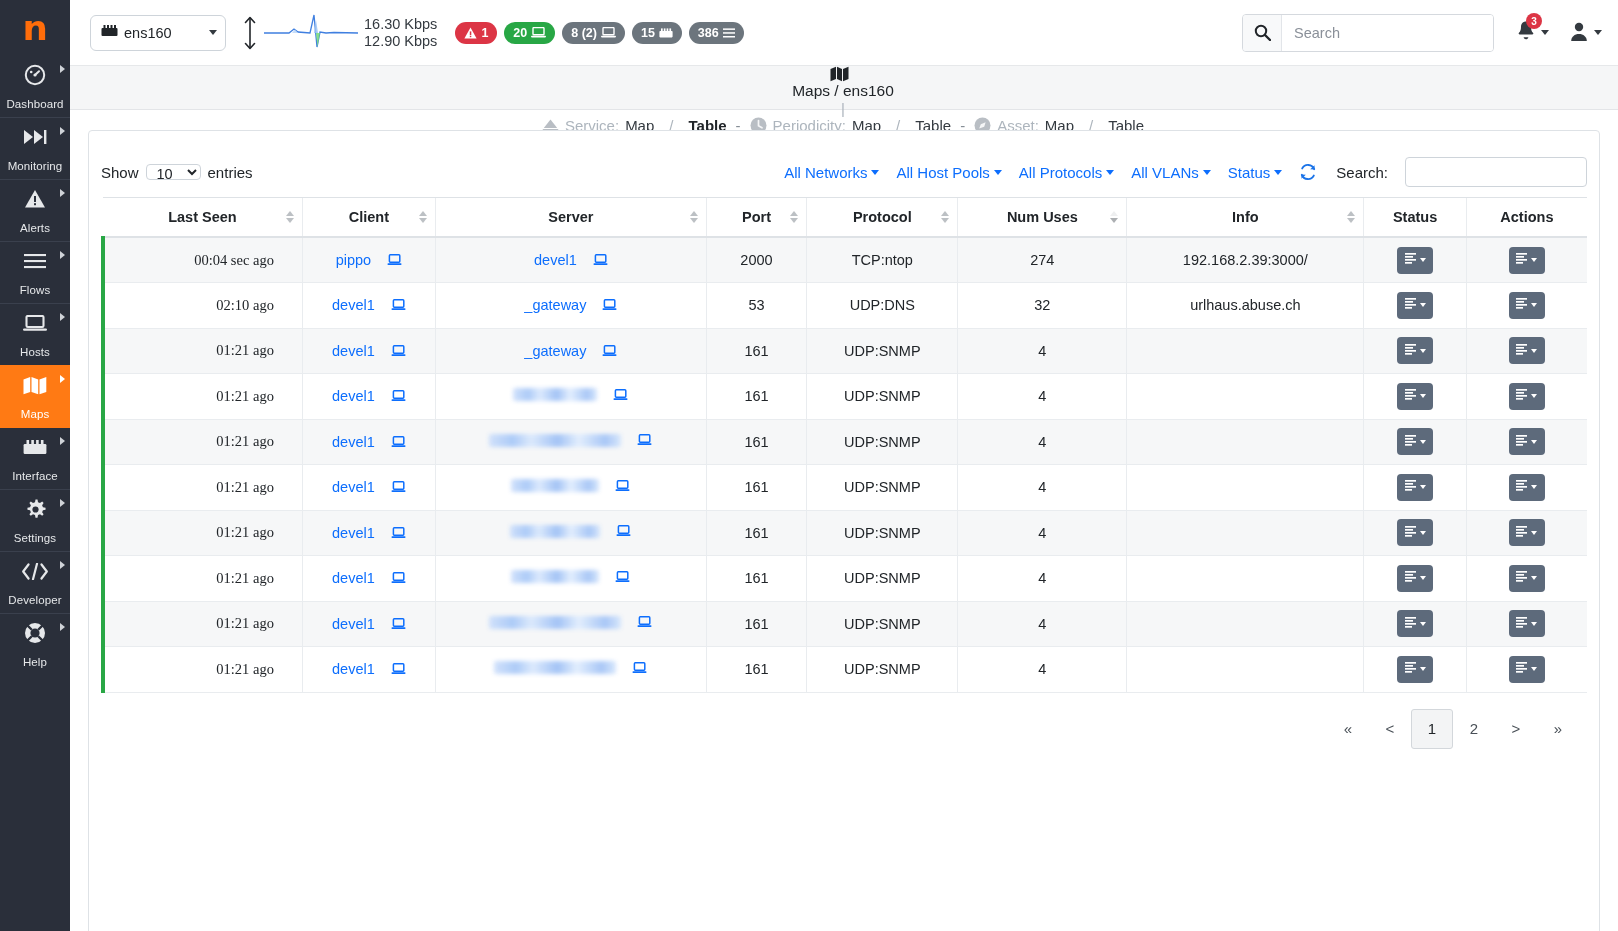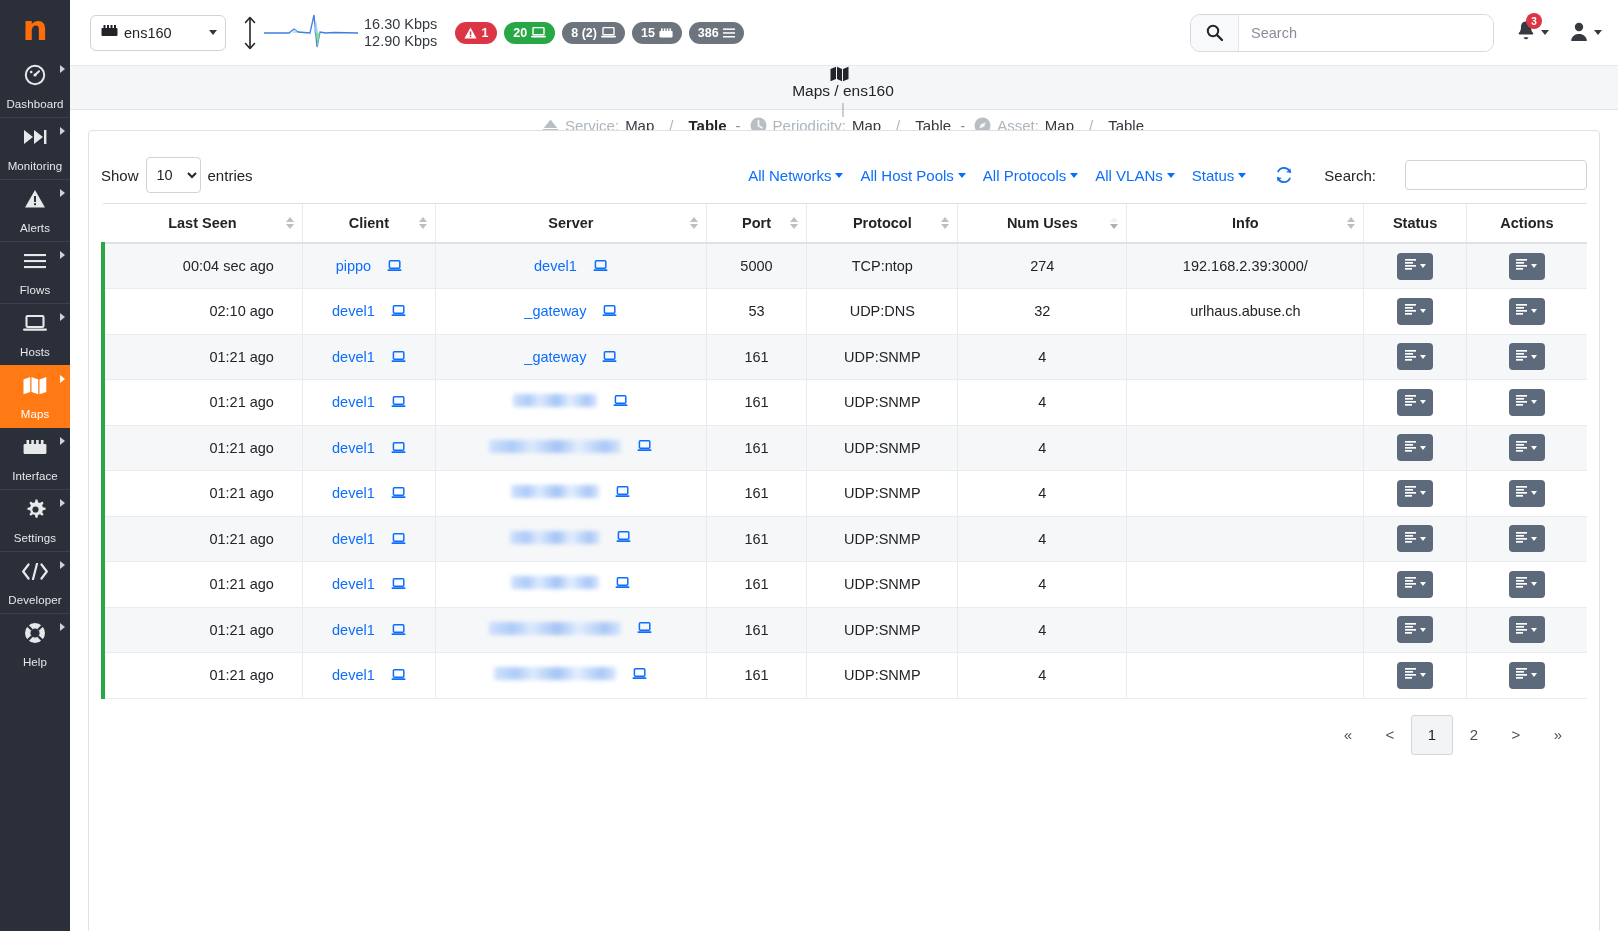--- a/index.html
+++ b/index.html
@@ -76,22 +76,22 @@
   .badge {
     height: 22px; border-radius: 11px; padding: 0 9px; display: flex;
     align-items: center; gap: 4px; color: #fff; font-size: 12.5px; font-weight: 700;
     cursor: pointer; white-space: nowrap;
   }
   .badge.red { background: #dc3545; }
   .badge.green { background: #28a745; }
   .badge.gray { background: #6c757d; }
   .topbar-spacer { flex: 1; }
   .search-wrap {
-    display: flex; align-items: center; height: 38px; width: 304px;
-    border: 1px solid #d5d9de; border-radius: 10px; overflow: hidden; background: #fff;
+    display: flex; align-items: center; height: 38px; width: 252px;
+    border: 1px solid #d5d9de; border-radius: 4px; overflow: hidden; background: #fff;
   }
   .search-btn {
     width: 48px; height: 100%; display: flex; align-items: center; justify-content: center;
     background: #f8f9fa; border-right: 1px solid #e2e5e9; cursor: pointer;
   }
   .search-input {
     flex: 1; border: none; outline: none; height: 100%; padding: 0 12px;
     font-size: 14.5px; font-family: "Liberation Sans", sans-serif; color: #495057;
   }
   .search-input::placeholder { color: #8a9099; }
@@ -140,25 +140,25 @@
     color: #212529; background: #fff;
     border-color: #dee2e6 #dee2e6 #fff;
   }
 
   
   .tcontrols {
     display: flex; align-items: center; padding: 12px 0 10px 0;
   }
   .show-entries { display: flex; align-items: center; gap: 7px; font-size: 15px; color: #212529; }
   .entries-select {
-    height: 36px; border: 1px solid #ced4da; border-radius: 4px; background: #fff;
+    height: 16px; border: 1px solid #ced4da; border-radius: 4px; background: #fff;
     font-size: 14.5px; font-family: "Liberation Sans", sans-serif; padding: 0 2px 0 6px;
     color: #212529;
   }
-  .tctrl-right { margin-left: auto; display: flex; align-items: center; gap: 29px; }
+  .tctrl-right { margin-left: auto; display: flex; align-items: center; gap: 17px; }
   .filter-dd {
     color: #0d6efd; font-size: 15px; cursor: pointer; display: flex; align-items: center; gap: 4px;
   }
   .filter-dd .dd-caret2 {
     width: 0; height: 0; border-left: 4px solid transparent;
     border-right: 4px solid transparent; border-top: 5px solid #0d6efd;
   }
   .search-label { font-size: 15px; color: #212529; margin-left: 2px; }
   .tsearch {
     width: 182px; height: 30px; border: 1px solid #ced4da; border-radius: 4px;
@@ -187,21 +187,21 @@
   .sort-ico i.dn { border-top: 5px solid #6c757d; }
   .sort-ico.desc i.up { opacity: .25; }
   .sort-ico.desc i.dn { border-top-color: #495057; }
 
   table.dt tbody td {
     border-bottom: 1px solid #e9ecef; border-left: 1px solid #e9ecef;
     padding: 0 8px; height: 45.5px; font-size: 14.5px; color: #212529;
     text-align: center; vertical-align: middle;
   }
   table.dt tbody tr td:first-child {
-    border-left: 4px solid #29a745; text-align: right; padding-right: 28px;
+    border-left: 4px solid #29a745; text-align: right; padding-right: 28px; font-family: Liberation Serif, serif;
   }
   table.dt tbody tr:nth-child(odd) td { background: #f6f7f8; }
   table.dt tbody tr:nth-child(even) td { background: #ffffff; }
   .cell-link {
     color: #0d6efd; text-decoration: none; cursor: pointer;
     display: inline-flex; align-items: center; gap: 16px;
   }
   td.lcell { text-align: left; padding-left: 14px; }
   td.info-cell { text-align: left; padding-left: 12px; }
   .redact {
@@ -654,21 +654,21 @@
                     </span></td>
                   <td class="lcell"><span class="cell-link">
                       <span>devel1</span>
                       <span style="display:flex">
                         <svg width="15" height="12" viewBox="0 0 15 12">
                           <rect x="2.4" y="0.8" width="10.4" height="7.4" rx=".9" fill="none" stroke="#0d6efd" stroke-width="1.5"></rect>
                           <rect x="0.5" y="9.3" width="14" height="1.7" rx=".8" fill="#0d6efd"></rect>
                         </svg>
                       </span>
                     </span></td>
-                  <td>5000</td>
+                  <td>2000</td>
                   <td>TCP:ntop</td>
                   <td>274</td>
                   <td class="info-cell">192.168.2.39:3000/</td>
                   <td><span class="btn-act">
                       <span><svg width="13" height="13" viewBox="0 0 13 13">
                           <rect x="0" y="1" width="11" height="1.7" fill="#fff"></rect>
                           <rect x="0" y="4" width="8" height="1.7" fill="#fff"></rect>
                           <rect x="0" y="7" width="11" height="1.7" fill="#fff"></rect>
                           <rect x="0" y="10" width="7" height="1.7" fill="#fff"></rect>
                         </svg></span>

